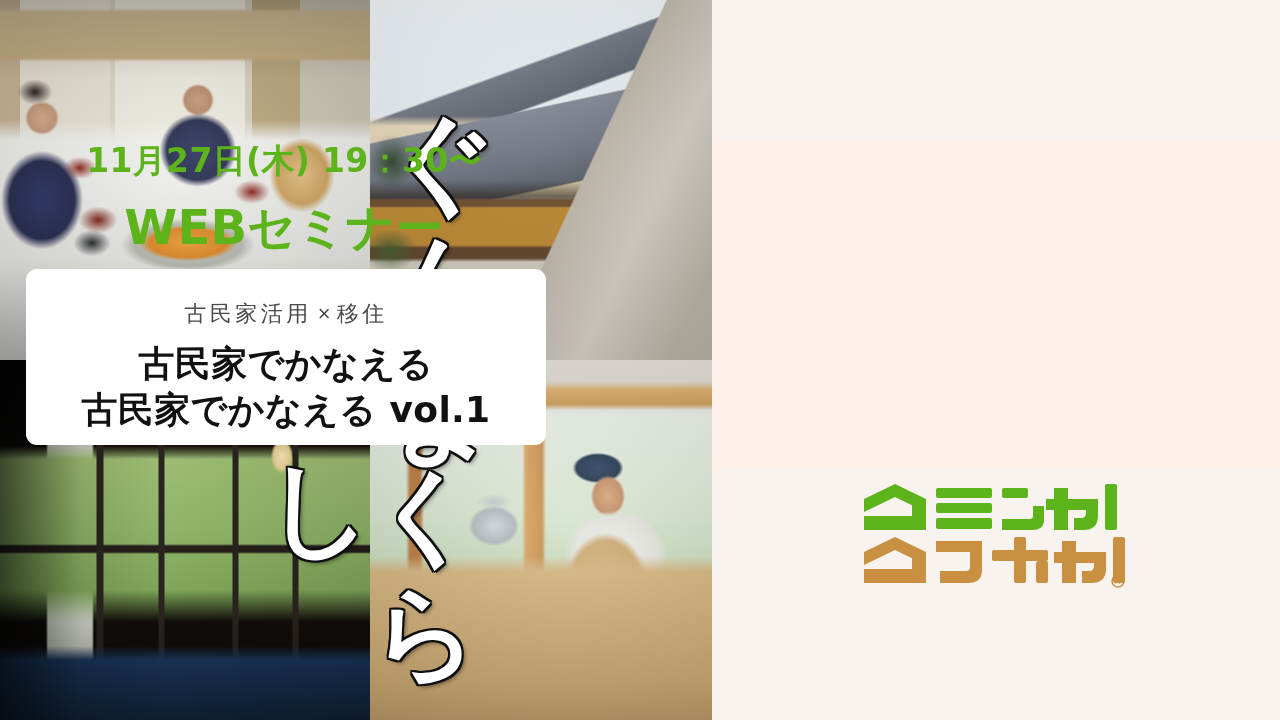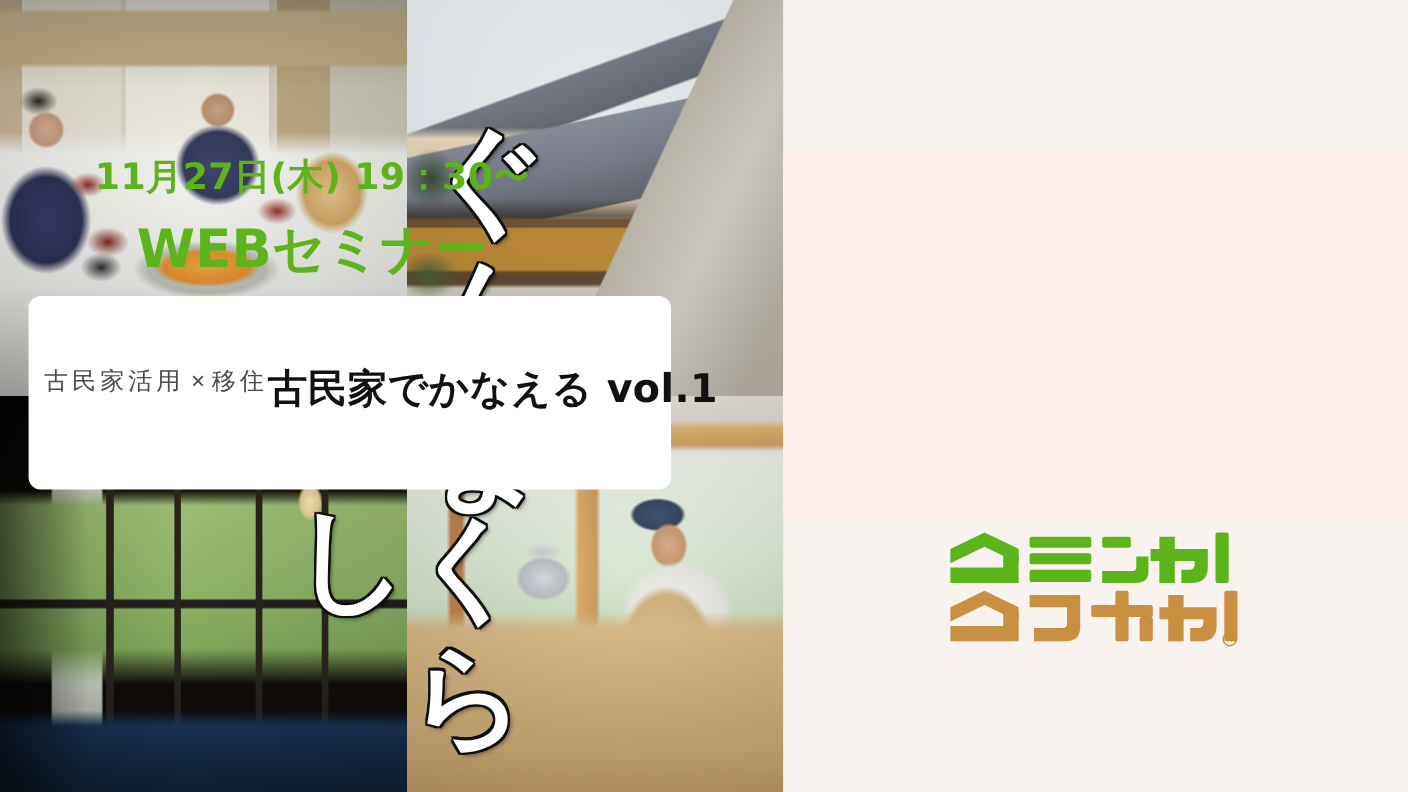--- a/index.html
+++ b/index.html
@@ -274,29 +274,29 @@
     color: #5CB31A;
     letter-spacing: 0.005em;
     line-height: 1.12;
     white-space: nowrap;
   }
 
   .title-card {
     position: absolute;
     left: 26px;
     top: 269px;
-    width: 584px;
+    width: 520px;
     height: 176px;
     background: #ffffff;
     border-radius: 11px;
     box-sizing: border-box;
     display: flex;
-    flex-direction: row;
+    flex-direction: column;
     align-items: center;
-    justify-content: space-between;
+    justify-content: flex-end;
     padding: 6px 14px 12px;
   }
   .title-kicker {
     font-family: "DejaVu Serif", "Liberation Serif", serif;
     font-size: 22px;
     color: #4a4a4a;
     letter-spacing: 0.16em;
     line-height: 1.3;
     white-space: nowrap;
     margin-bottom: 12px;
@@ -363,20 +363,21 @@
   <div class="headline">
     <div class="headline-date">11月27日(木)  19：30〜</div>
     <div class="headline-main">WEBセミナー</div>
   </div>
 
   <div class="title-card">
     <div class="title-kicker">
       <span>古民家活用</span><span class="x-mark">×</span><span>移住</span>
     </div>
     <div class="title-main">
+      <div>古民家でかなえる</div>
       <div>古民家でかなえる vol.1</div>
     </div>
   </div>
 
   <div class="logo">
     <svg viewBox="0 0 268 110" xmlns="http://www.w3.org/2000/svg" aria-hidden="true">
 
       <g fill="#5CB31A">
 
         <path d="M2 17 L33 2 L64 17 L64 30 L33 15 L2 30 Z"></path>

